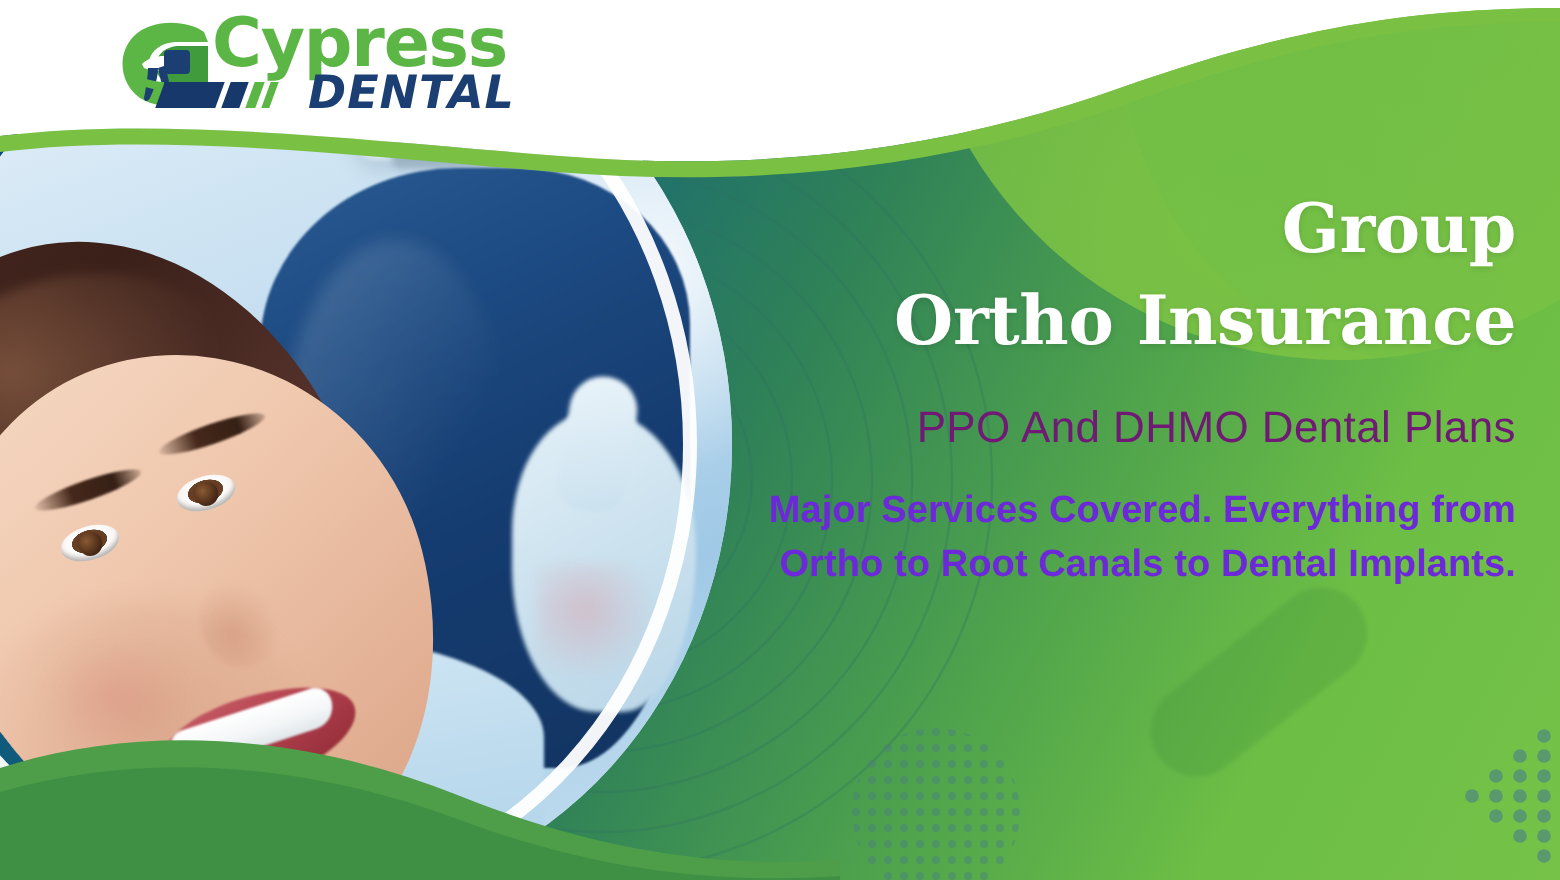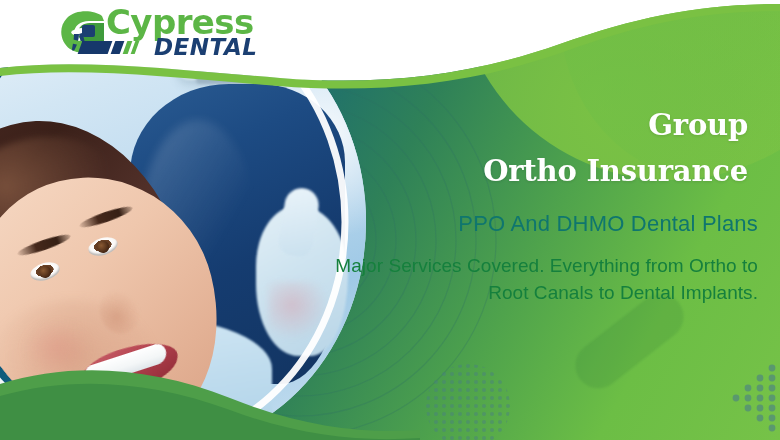--- a/index.html
+++ b/index.html
@@ -317,43 +317,43 @@
     position: absolute;
     right: 22px;
     top: 92px;
     width: 430px;
     text-align: right;
   }
   .headline {
     font-family: "DejaVu Serif", "Liberation Serif", serif;
     font-weight: 700;
     color: #ffffff;
-    font-size: 29px;
+    font-size: 34px;
     line-height: 46px;
     letter-spacing: -0.2px;
-    margin: 10px;
+    margin: 0;
     text-shadow: 0 1px 3px rgba(0,0,0,.12);
   }
   .headline .l2 { display:block; }
   .subhead {
     margin: 16px 0 0 0;
     font-family: "Liberation Sans", sans-serif;
     font-weight: 400;
     font-size: 22px;
     line-height: 28px;
-    color: #0f766e;
+    color: #701a75;
     letter-spacing: 0.2px;
   }
   .body-copy {
     margin: 14px 0 0 0;
     font-family: "Liberation Sans", sans-serif;
-    font-weight: 400;
+    font-weight: 700;
     font-size: 19px;
     line-height: 27px;
-    color: #15803d;
+    color: #6d28d9;
     letter-spacing: 0.05px;
   }
 </style>
 </head>
 <body>
 
 <div id="banner">
 
   <div class="bg-gradient"></div>
   <div class="bg-green-swoosh"></div>

